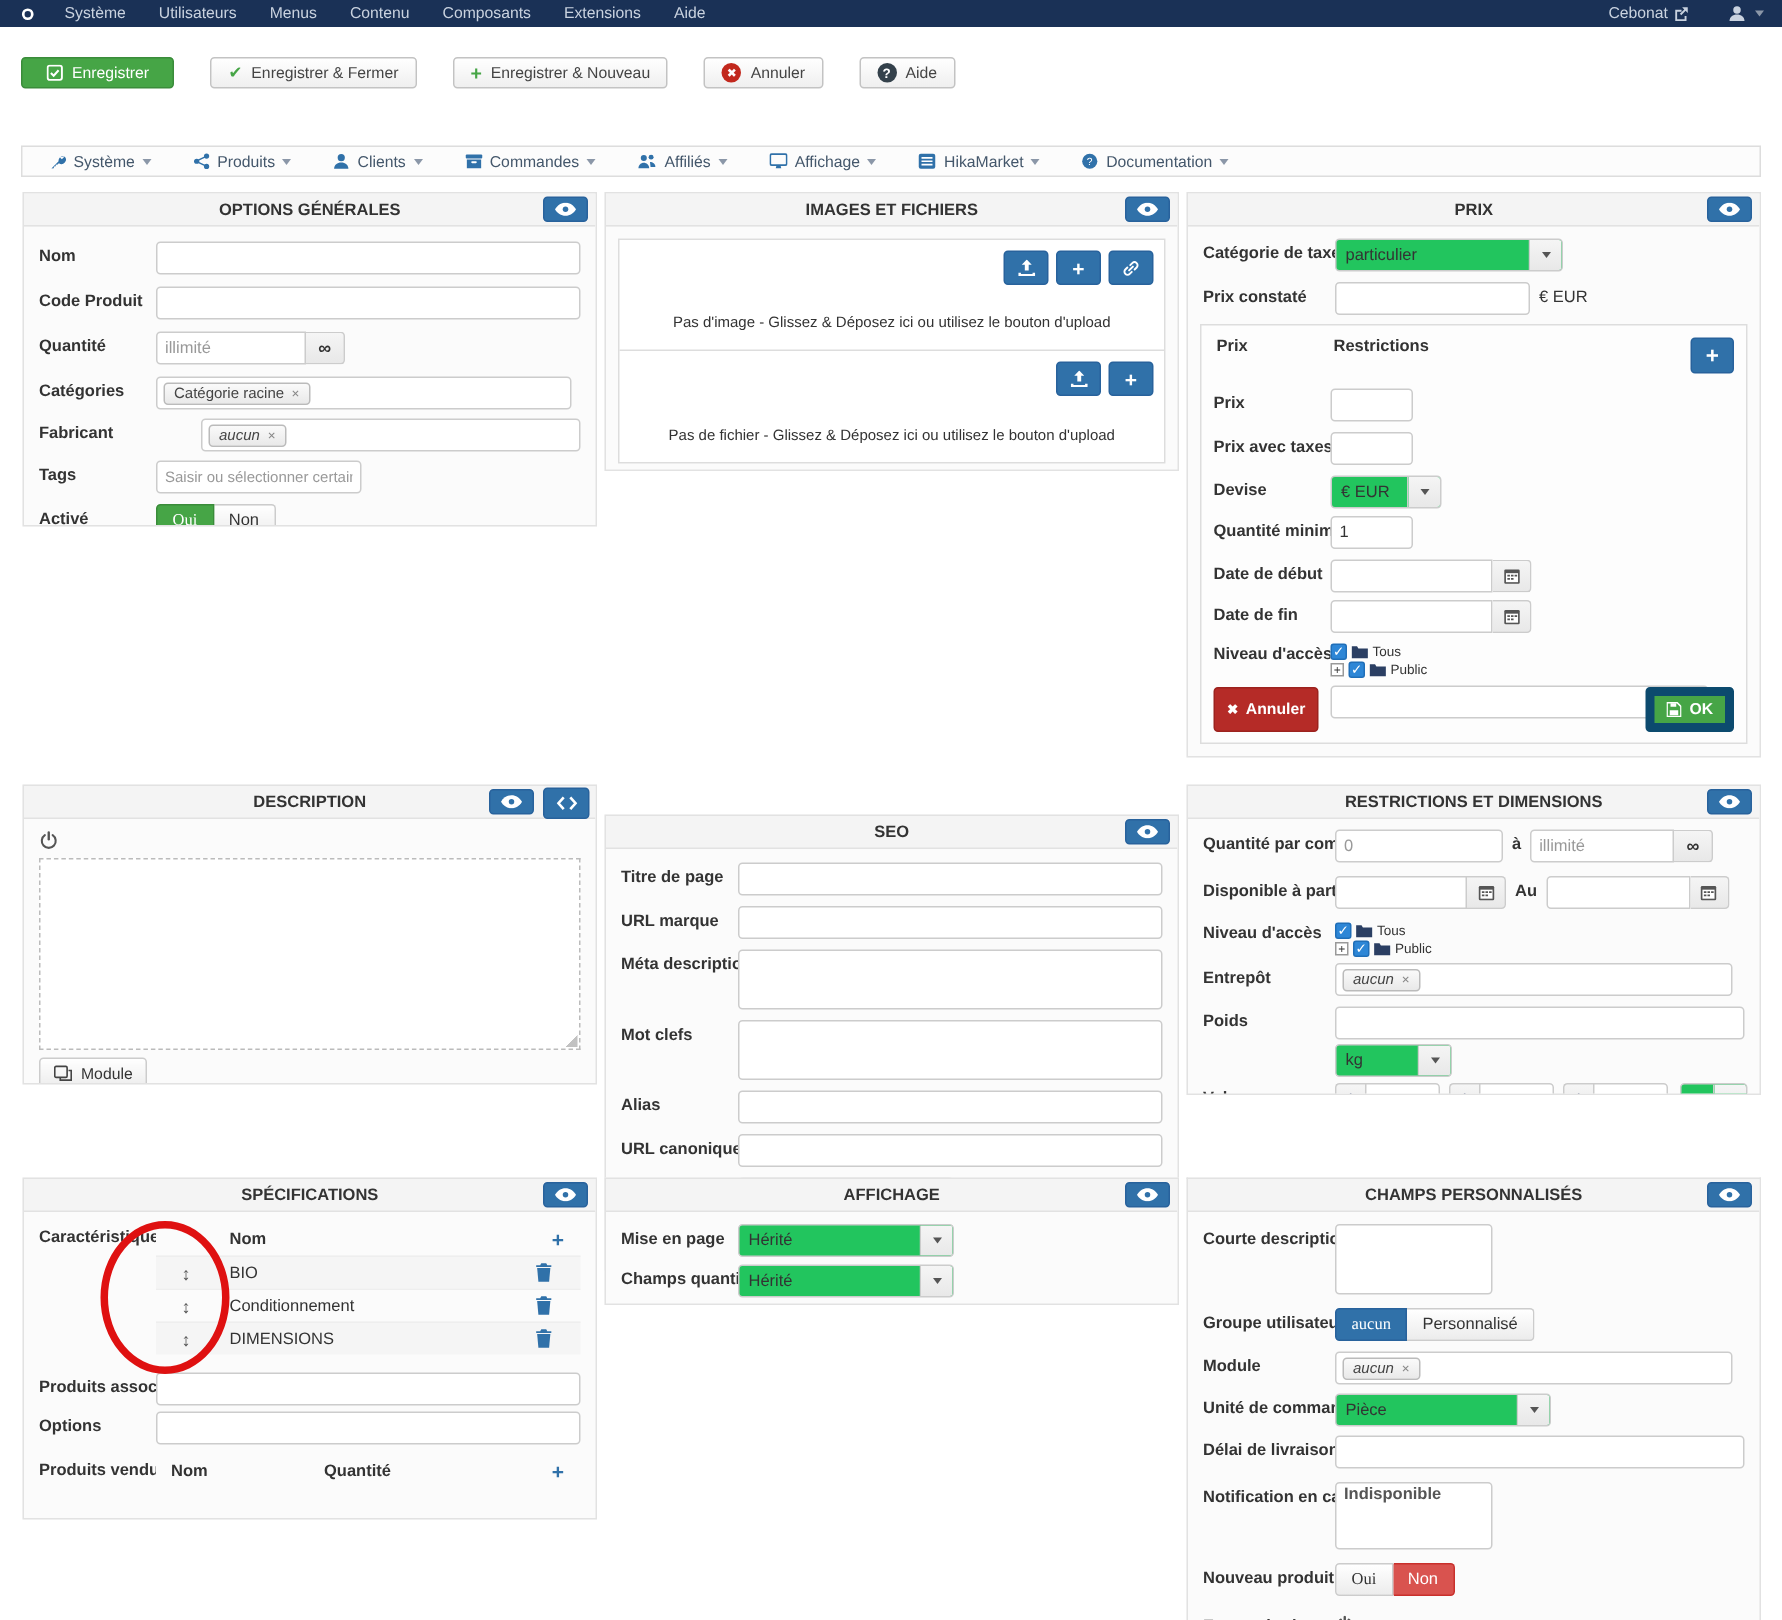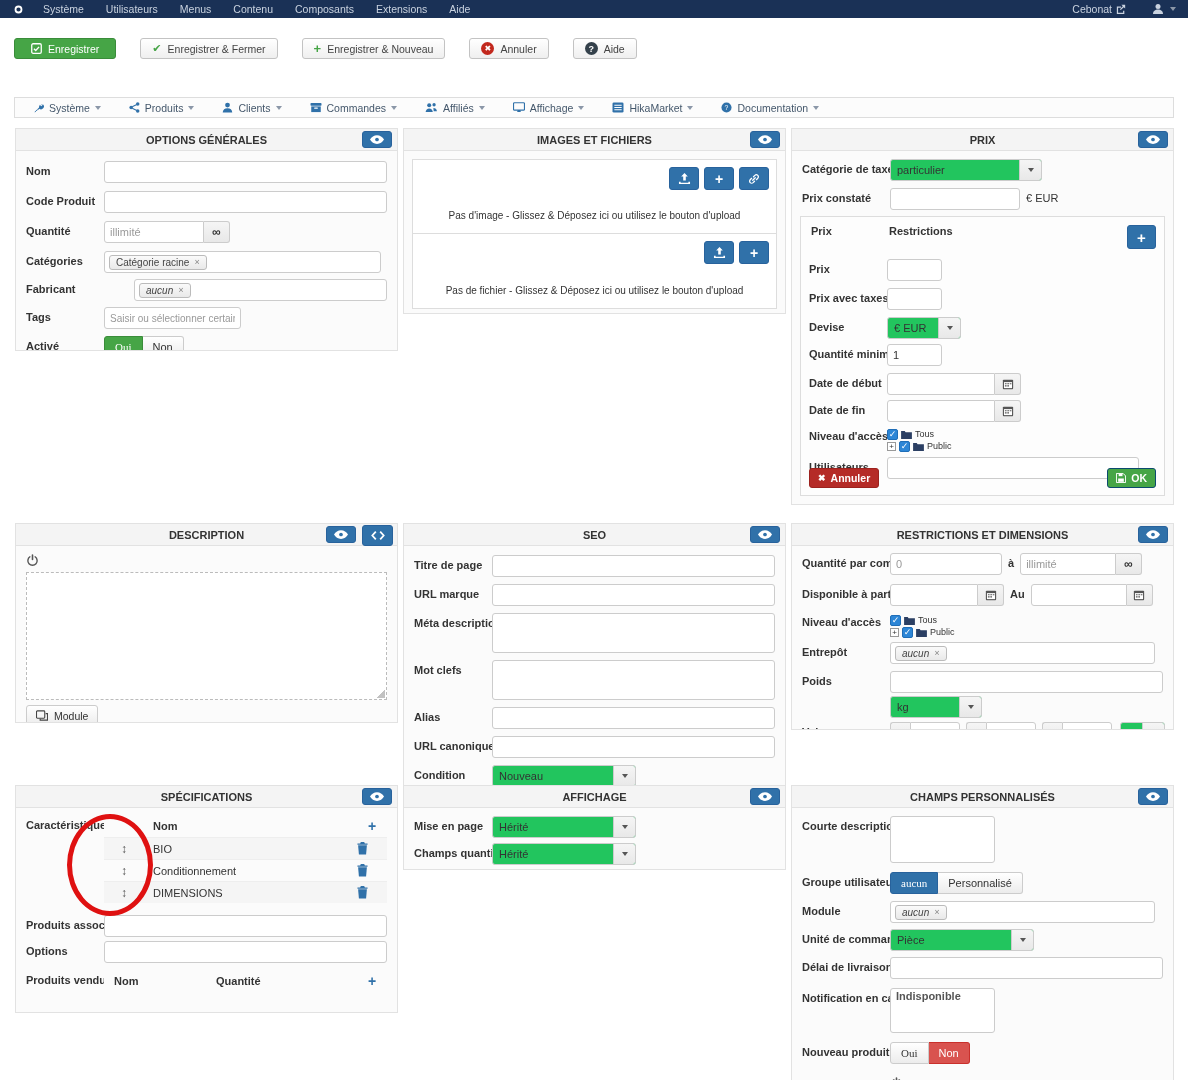--- a/index.html
+++ b/index.html
@@ -96,21 +96,21 @@
   .dz-text { position:absolute; left:0; right:0; bottom:12px; text-align:center; font-size:10px; color:#333; }
   
   .pricebox { margin:6px 8px 8px 8px; border:1px solid #ddd; background:#fdfdfd; position:relative; height:280px; }
   .pricebox .row { padding:0 8px; }
   .pb-head { display:flex; padding:8px 8px 0 10px; }
   .pb-head .h { font-weight:bold; font-size:11px; }
   .pb-head .h.c1 { width:78px; }
   .pb-foot { position:absolute; left:8px; right:8px; bottom:7px; display:flex; justify-content:space-between; }
   .rbtn { background:#b52b27; border:1px solid #9c221e; border-radius:3px; color:#fff; font-size:10.5px; font-weight:bold;
     padding:3px 8px; display:inline-flex; align-items:center; gap:5px; cursor:pointer; }
-  .gbtn { background:#46a546; border:1px solid #0c4a6e; border-radius:3px; color:#fff; font-size:10.5px; font-weight:bold;
+  .gbtn { background:#46a546; border:6px solid #0c4a6e; border-radius:3px; color:#fff; font-size:10.5px; font-weight:bold;
     padding:3px 8px; display:inline-flex; align-items:center; gap:5px; cursor:pointer; }
   
   .wstrip { margin:4px 10px 0 10px; height:20px; display:flex; align-items:center; }
   .warea { margin:2px 10px 0 10px; height:128px; border:1px dashed #bbb; background:#fff; position:relative; }
   .resize-grip { position:absolute; right:1px; bottom:1px; width:8px; height:8px;
     background:linear-gradient(135deg, transparent 50%, #999 50%); opacity:.6; }
   .modbtn { margin:5px 10px; height:21px; border:1px solid #ccc; border-radius:3px;
     background:linear-gradient(#fff,#ececec); display:inline-flex; align-items:center; gap:6px; padding:0 9px;
     font-size:10.5px; color:#333; cursor:pointer; }
   
@@ -512,21 +512,21 @@
   </div>
   <button class="modbtn">
     <svg width="12" height="11" viewBox="0 0 13 12">
         <rect x="0.5" y="1" width="9" height="8" rx="1" fill="none" stroke="#444" stroke-width="1.2"></rect>
         <path d="M10.5 4h2v7h-8V9.5" fill="none" stroke="#444" stroke-width="1.2"></path>
       </svg>
     <span>Module</span>
   </button>
 </div>
 
-<div class="panel" style="left:403px; top:523px; width:383px; height:304px;">
+<div class="panel" style="left:403px; top:543px; width:383px; height:304px;">
   <div class="phead">
     <span class="ptitle">SEO</span>
     <span class="eyebtn">
       <svg width="14" height="9" viewBox="0 0 16 10">
           <path d="M8 0C4.6 0 1.7 2 0 5c1.7 3 4.6 5 8 5s6.3-2 8-5c-1.7-3-4.6-5-8-5z" fill="#fff"></path>
           <circle cx="8" cy="5" r="2.1" fill="#3071a9"></circle>
         </svg>
     </span>
   </div>
   <div class="row" style="margin-top:9px;">
@@ -637,21 +637,21 @@
         <span class="x">×</span>
       </span>
     </span>
   </div>
   <div class="row" style="margin-top:7px;">
     <span class="lbl w88">Poids</span>
     <input class="inp" style="width: 273px;">
   </div>
   <div class="row" style="margin-top:3px;">
     <span class="lbl w88"></span>
-    <span class="sel" style="width:92px;">
+    <span class="sel" style="width:78px;">
       <span class="txt">kg</span>
       <span class="car">
           <i></i>
         </span>
     </span>
   </div>
   <div class="row" style="margin-top:4px;">
     <span class="lbl w88">Volume</span>
     <span class="igroup" style="margin-right:6px;">
       <span class="addon-left">

